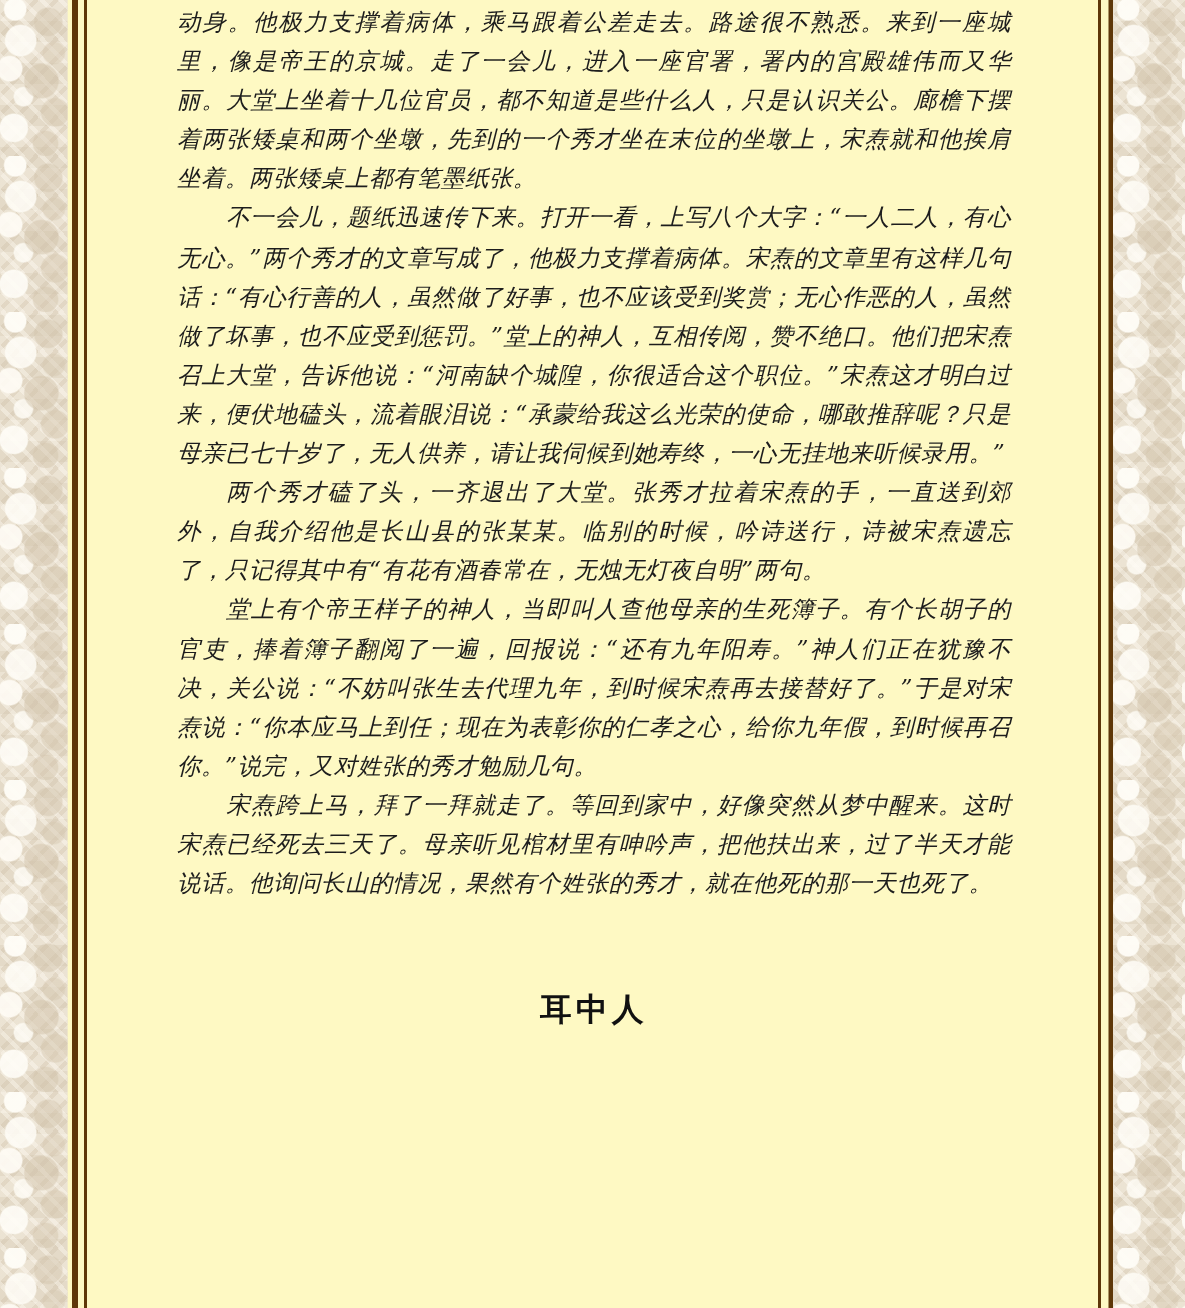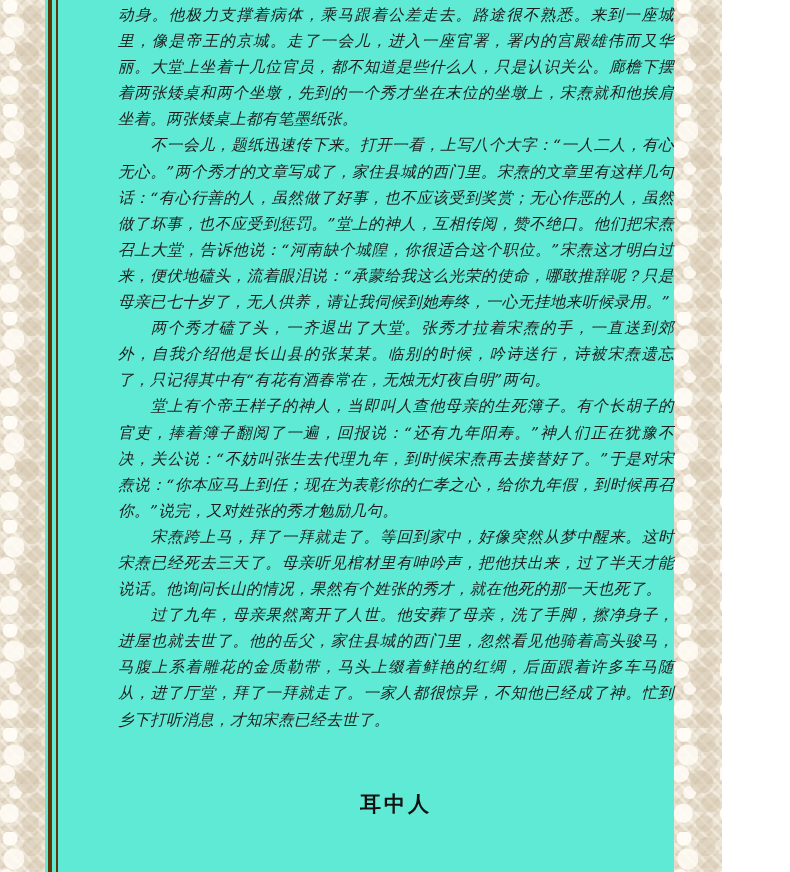--- a/index.html
+++ b/index.html
@@ -11,23 +11,23 @@
     width: 790px;
     height: 872px;
     background: #ffffff;
     font-family: "DejaVu Serif", "Liberation Serif", serif;
     overflow: hidden;
     position: relative;
   }
 
   .page {
     position: relative;
-    width: 722px;
+    width: 790px;
     height: 872px;
-    background: #5eead4;
+    background: #fef9c3;
     overflow: hidden;
   }
 
   
   .border-strip {
     position: absolute;
     top: 0;
     height: 872px;
     background-color: #e6ddcd;
     background-image:
@@ -124,25 +124,24 @@
   <div class="rule thin  l-thin"></div>
 
   <div class="rule thin  r-thin"></div>
   <div class="rule thick r-thick"></div>
   <div class="border-strip right"></div>
 
   <div class="content">
 
     <div class="trans-block">
       <p class="para">动身。他极力支撑着病体，乘马跟着公差走去。路途很不熟悉。来到一座城里，像是帝王的京城。走了一会儿，进入一座官署，署内的宫殿雄伟而又华丽。大堂上坐着十几位官员，都不知道是些什么人，只是认识关公。廊檐下摆着两张矮桌和两个坐墩，先到的一个秀才坐在末位的坐墩上，宋焘就和他挨肩坐着。两张矮桌上都有笔墨纸张。</p>
-      <p class="para indent">不一会儿，题纸迅速传下来。打开一看，上写八个大字：“一人二人，有心无心。”两个秀才的文章写成了，家住县城的西门里。宋焘的文章里有这样几句话：“有心行善的人，虽然做了好事，也不应该受到奖赏；无心作恶的人，虽然做了坏事，也不应受到惩罚。”堂上的神人，互相传阅，赞不绝口。他们把宋焘召上大堂，告诉他说：“河南缺个城隍，你很适合这个职位。”宋焘这才明白过来，便伏地磕头，流着眼泪说：“承蒙给我这么光荣的使命，哪敢推辞呢？只是母亲已七十岁了，无人供养，请让我伺候到她寿终，一心无挂地来听候录用。”</p>
+      <p class="para indent">不一会儿，题纸迅速传下来。打开一看，上写八个大字：“一人二人，有心无心。”两个秀才的文章写成了，他极力支撑着病体。宋焘的文章里有这样几句话：“有心行善的人，虽然做了好事，也不应该受到奖赏；无心作恶的人，虽然做了坏事，也不应受到惩罚。”堂上的神人，互相传阅，赞不绝口。他们把宋焘召上大堂，告诉他说：“河南缺个城隍，你很适合这个职位。”宋焘这才明白过来，便伏地磕头，流着眼泪说：“承蒙给我这么光荣的使命，哪敢推辞呢？只是母亲已七十岁了，无人供养，请让我伺候到她寿终，一心无挂地来听候录用。”</p>
       <p class="para indent">两个秀才磕了头，一齐退出了大堂。张秀才拉着宋焘的手，一直送到郊外，自我介绍他是长山县的张某某。临别的时候，吟诗送行，诗被宋焘遗忘了，只记得其中有“有花有酒春常在，无烛无灯夜自明”两句。</p>
       <p class="para indent">堂上有个帝王样子的神人，当即叫人查他母亲的生死簿子。有个长胡子的官吏，捧着簿子翻阅了一遍，回报说：“还有九年阳寿。”神人们正在犹豫不决，关公说：“不妨叫张生去代理九年，到时候宋焘再去接替好了。”于是对宋焘说：“你本应马上到任；现在为表彰你的仁孝之心，给你九年假，到时候再召你。”说完，又对姓张的秀才勉励几句。</p>
       <p class="para indent">宋焘跨上马，拜了一拜就走了。等回到家中，好像突然从梦中醒来。这时宋焘已经死去三天了。母亲听见棺材里有呻吟声，把他扶出来，过了半天才能说话。他询问长山的情况，果然有个姓张的秀才，就在他死的那一天也死了。</p>
-      <p class="para indent">过了九年，母亲果然离开了人世。他安葬了母亲，洗了手脚，擦净身子，进屋也就去世了。他的岳父，家住县城的西门里，忽然看见他骑着高头骏马，马腹上系着雕花的金质勒带，马头上缀着鲜艳的红绸，后面跟着许多车马随从，进了厅堂，拜了一拜就走了。一家人都很惊异，不知他已经成了神。忙到乡下打听消息，才知宋焘已经去世了。</p>
     </div>
 
     <div class="gap-before-title"></div>
 
     <h2 class="chapter-title">耳中人</h2>
 
   </div>
 </div>
 
 </body></html>

